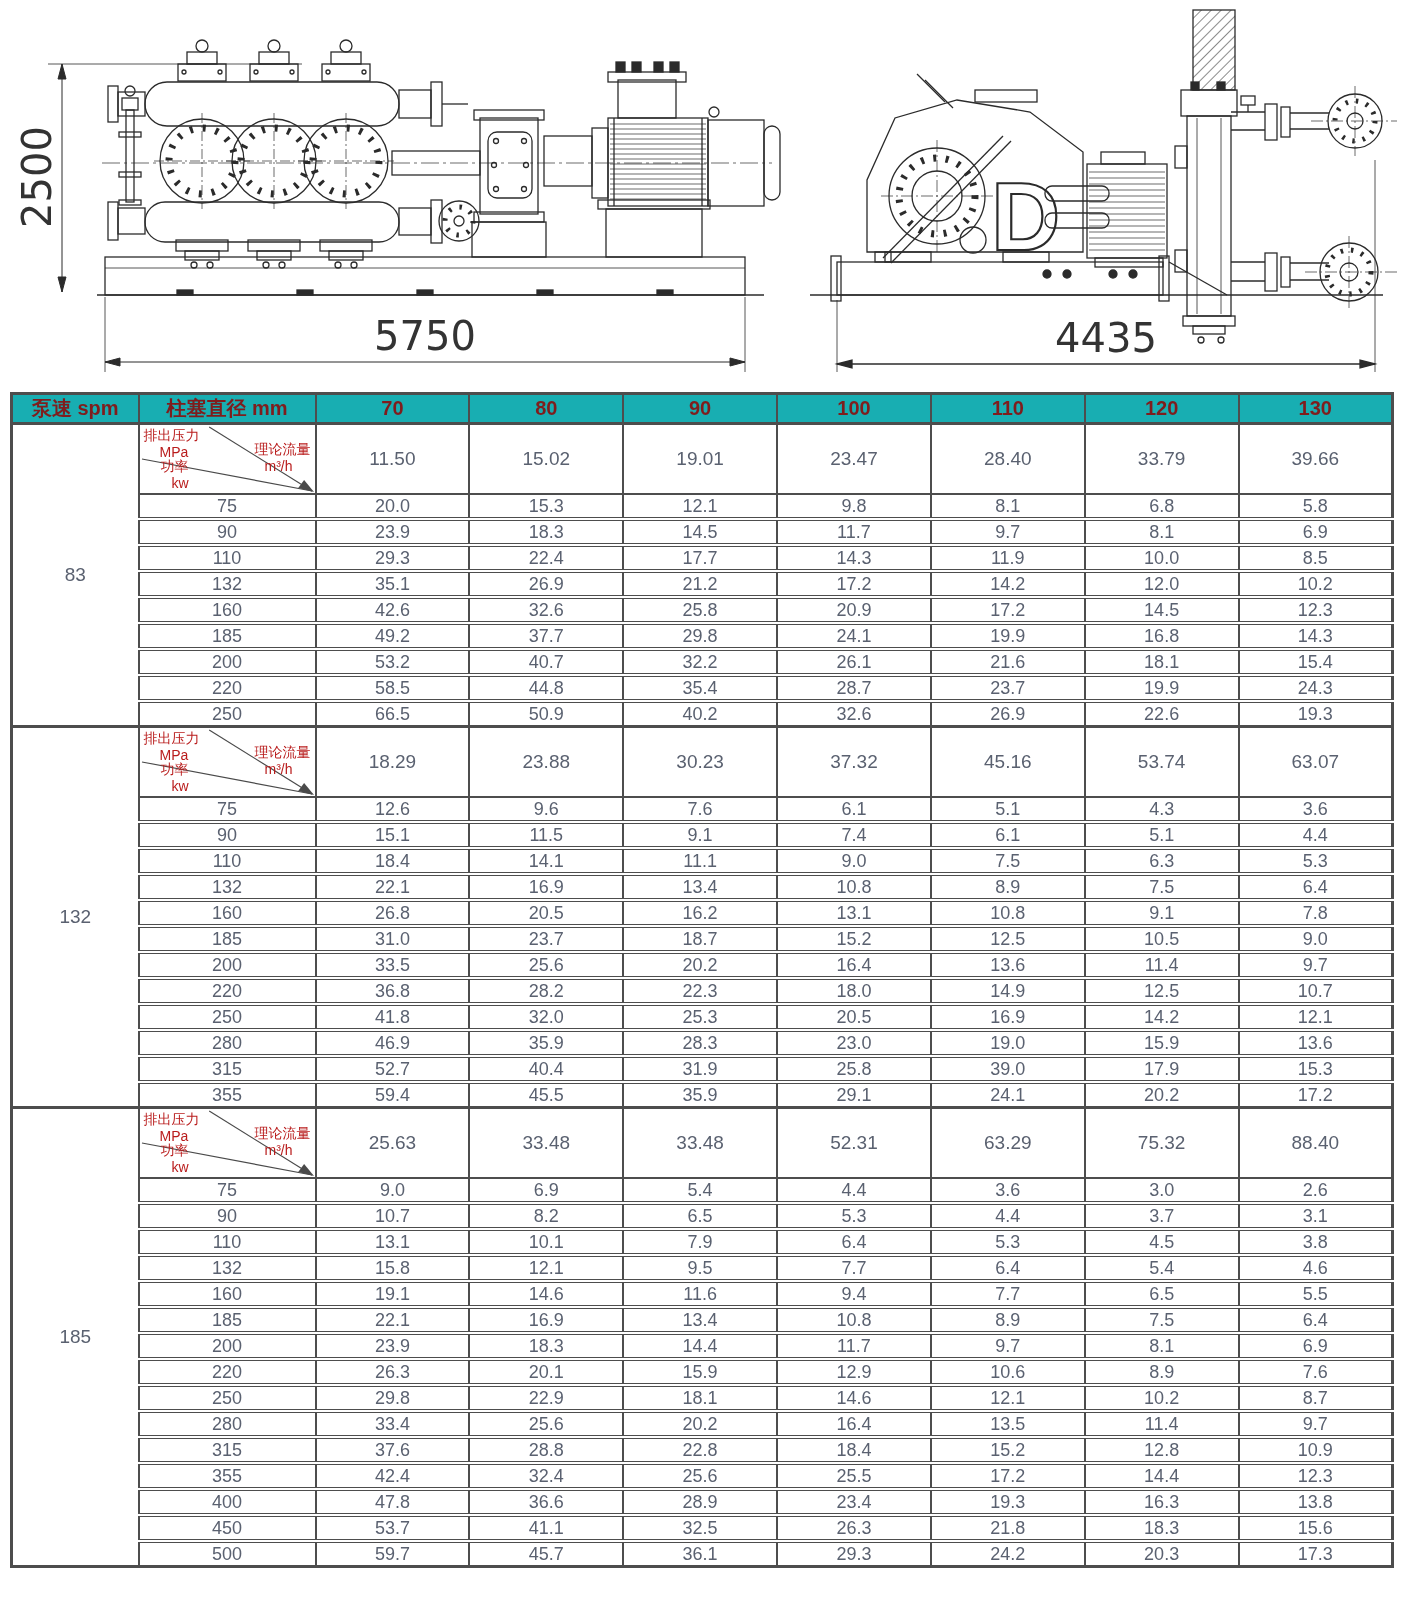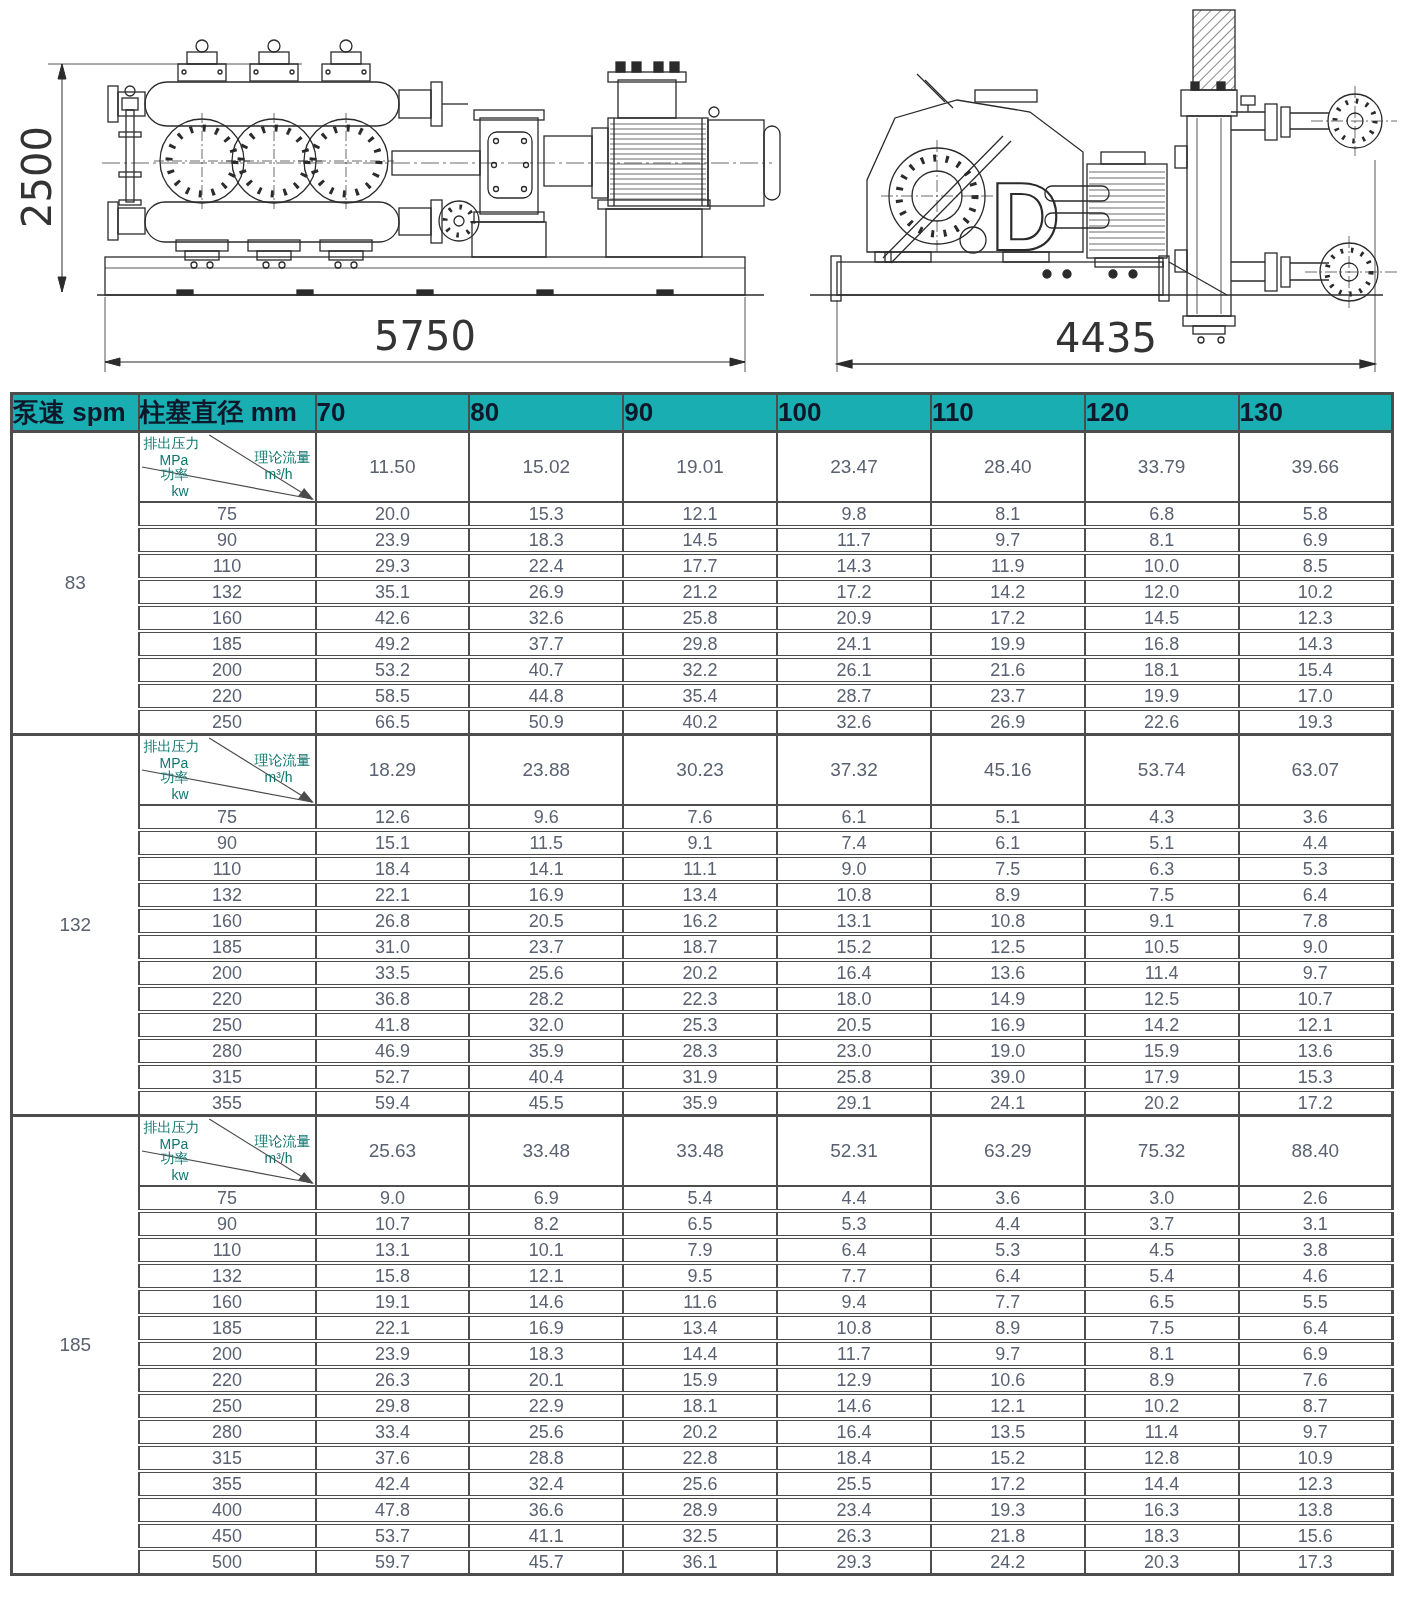--- a/index.html
+++ b/index.html
@@ -3,33 +3,33 @@
 <meta charset="utf-8">
 <style>
   html,body{margin:0;padding:0;background:#fff;}
   body{width:1404px;height:1600px;font-family:"Liberation Sans","DejaVu Sans",sans-serif;overflow:hidden;}
   .page{position:relative;width:1404px;height:1600px;background:#fff;}
   .drawings{position:relative;width:1404px;height:392px;}
   svg.side{position:absolute;left:2px;top:0;}
   svg.end{position:absolute;left:795px;top:0;}
 
   table.spec{border-collapse:collapse;table-layout:fixed;width:1384px;margin-left:10px;border:3px solid #4d4d4d;}
-  table.spec th{background:#18aeb2;color:#0f172a;font-size:26px;font-weight:bold;height:27px;
-    border:2px solid #4d4d4d;border-top:3px solid #4d4d4d;border-bottom:3px solid #4d4d4d;padding:0;text-align:left;}
+  table.spec th{background:#18aeb2;color:#7f1d1d;font-size:20px;font-weight:bold;height:27px;
+    border:2px solid #4d4d4d;border-top:3px solid #4d4d4d;border-bottom:3px solid #4d4d4d;padding:0;text-align:center;}
   table.spec td{border:2px solid #4d4d4d;text-align:center;vertical-align:middle;color:#5a6170;padding:0;}
   td.speed-cell{font-size:19px;border-bottom:3px solid #4d4d4d;}
   tr.flow-row td{height:68px;font-size:19px;}
   tr.power-row td{height:22px;font-size:18px;border-bottom:4px double #4d4d4d;line-height:1;}
   tr.first-power td{border-top:1px solid #ef4444;}
   tr.sec-end td{border-bottom:3px solid #4d4d4d;}
   tr.section-start td{border-top:3px solid #4d4d4d;}
 
   td.corner-cell{position:relative;padding:0;}
   td.corner-cell svg{position:absolute;left:0;top:0;width:100%;height:100%;}
-  .c{position:absolute;font-size:14px;color:#0f766e;line-height:1.2;white-space:nowrap;}
+  .c{position:absolute;font-size:14px;color:#b91c1c;line-height:1.2;white-space:nowrap;}
   .c-tl{top:2px;left:4px;text-align:left;}
   .c-tl .u{display:block;padding-left:16px;}
   .c-tr{top:16px;right:4px;text-align:center;}
   .c-tr .u{display:block;padding-right:8px;}
   .c-bl{bottom:1px;left:21px;text-align:left;}
   .c-bl .u{display:block;padding-left:10px;text-align:right;}
 
   .dimtxt{font-family:"DejaVu Sans","Liberation Sans",sans-serif;fill:#333;font-size:40px;}
 </style>
 </head>
@@ -402,21 +402,21 @@
           <td class="power-cell">15.4</td>
         </tr>
         <tr class="power-row">
           <td class="pressure-cell">220</td>
           <td class="power-cell">58.5</td>
           <td class="power-cell">44.8</td>
           <td class="power-cell">35.4</td>
           <td class="power-cell">28.7</td>
           <td class="power-cell">23.7</td>
           <td class="power-cell">19.9</td>
-          <td class="power-cell">17.0</td>
+          <td class="power-cell">24.3</td>
         </tr>
         <tr class="power-row sec-end">
           <td class="pressure-cell">250</td>
           <td class="power-cell">66.5</td>
           <td class="power-cell">50.9</td>
           <td class="power-cell">40.2</td>
           <td class="power-cell">32.6</td>
           <td class="power-cell">26.9</td>
           <td class="power-cell">22.6</td>
           <td class="power-cell">19.3</td>

